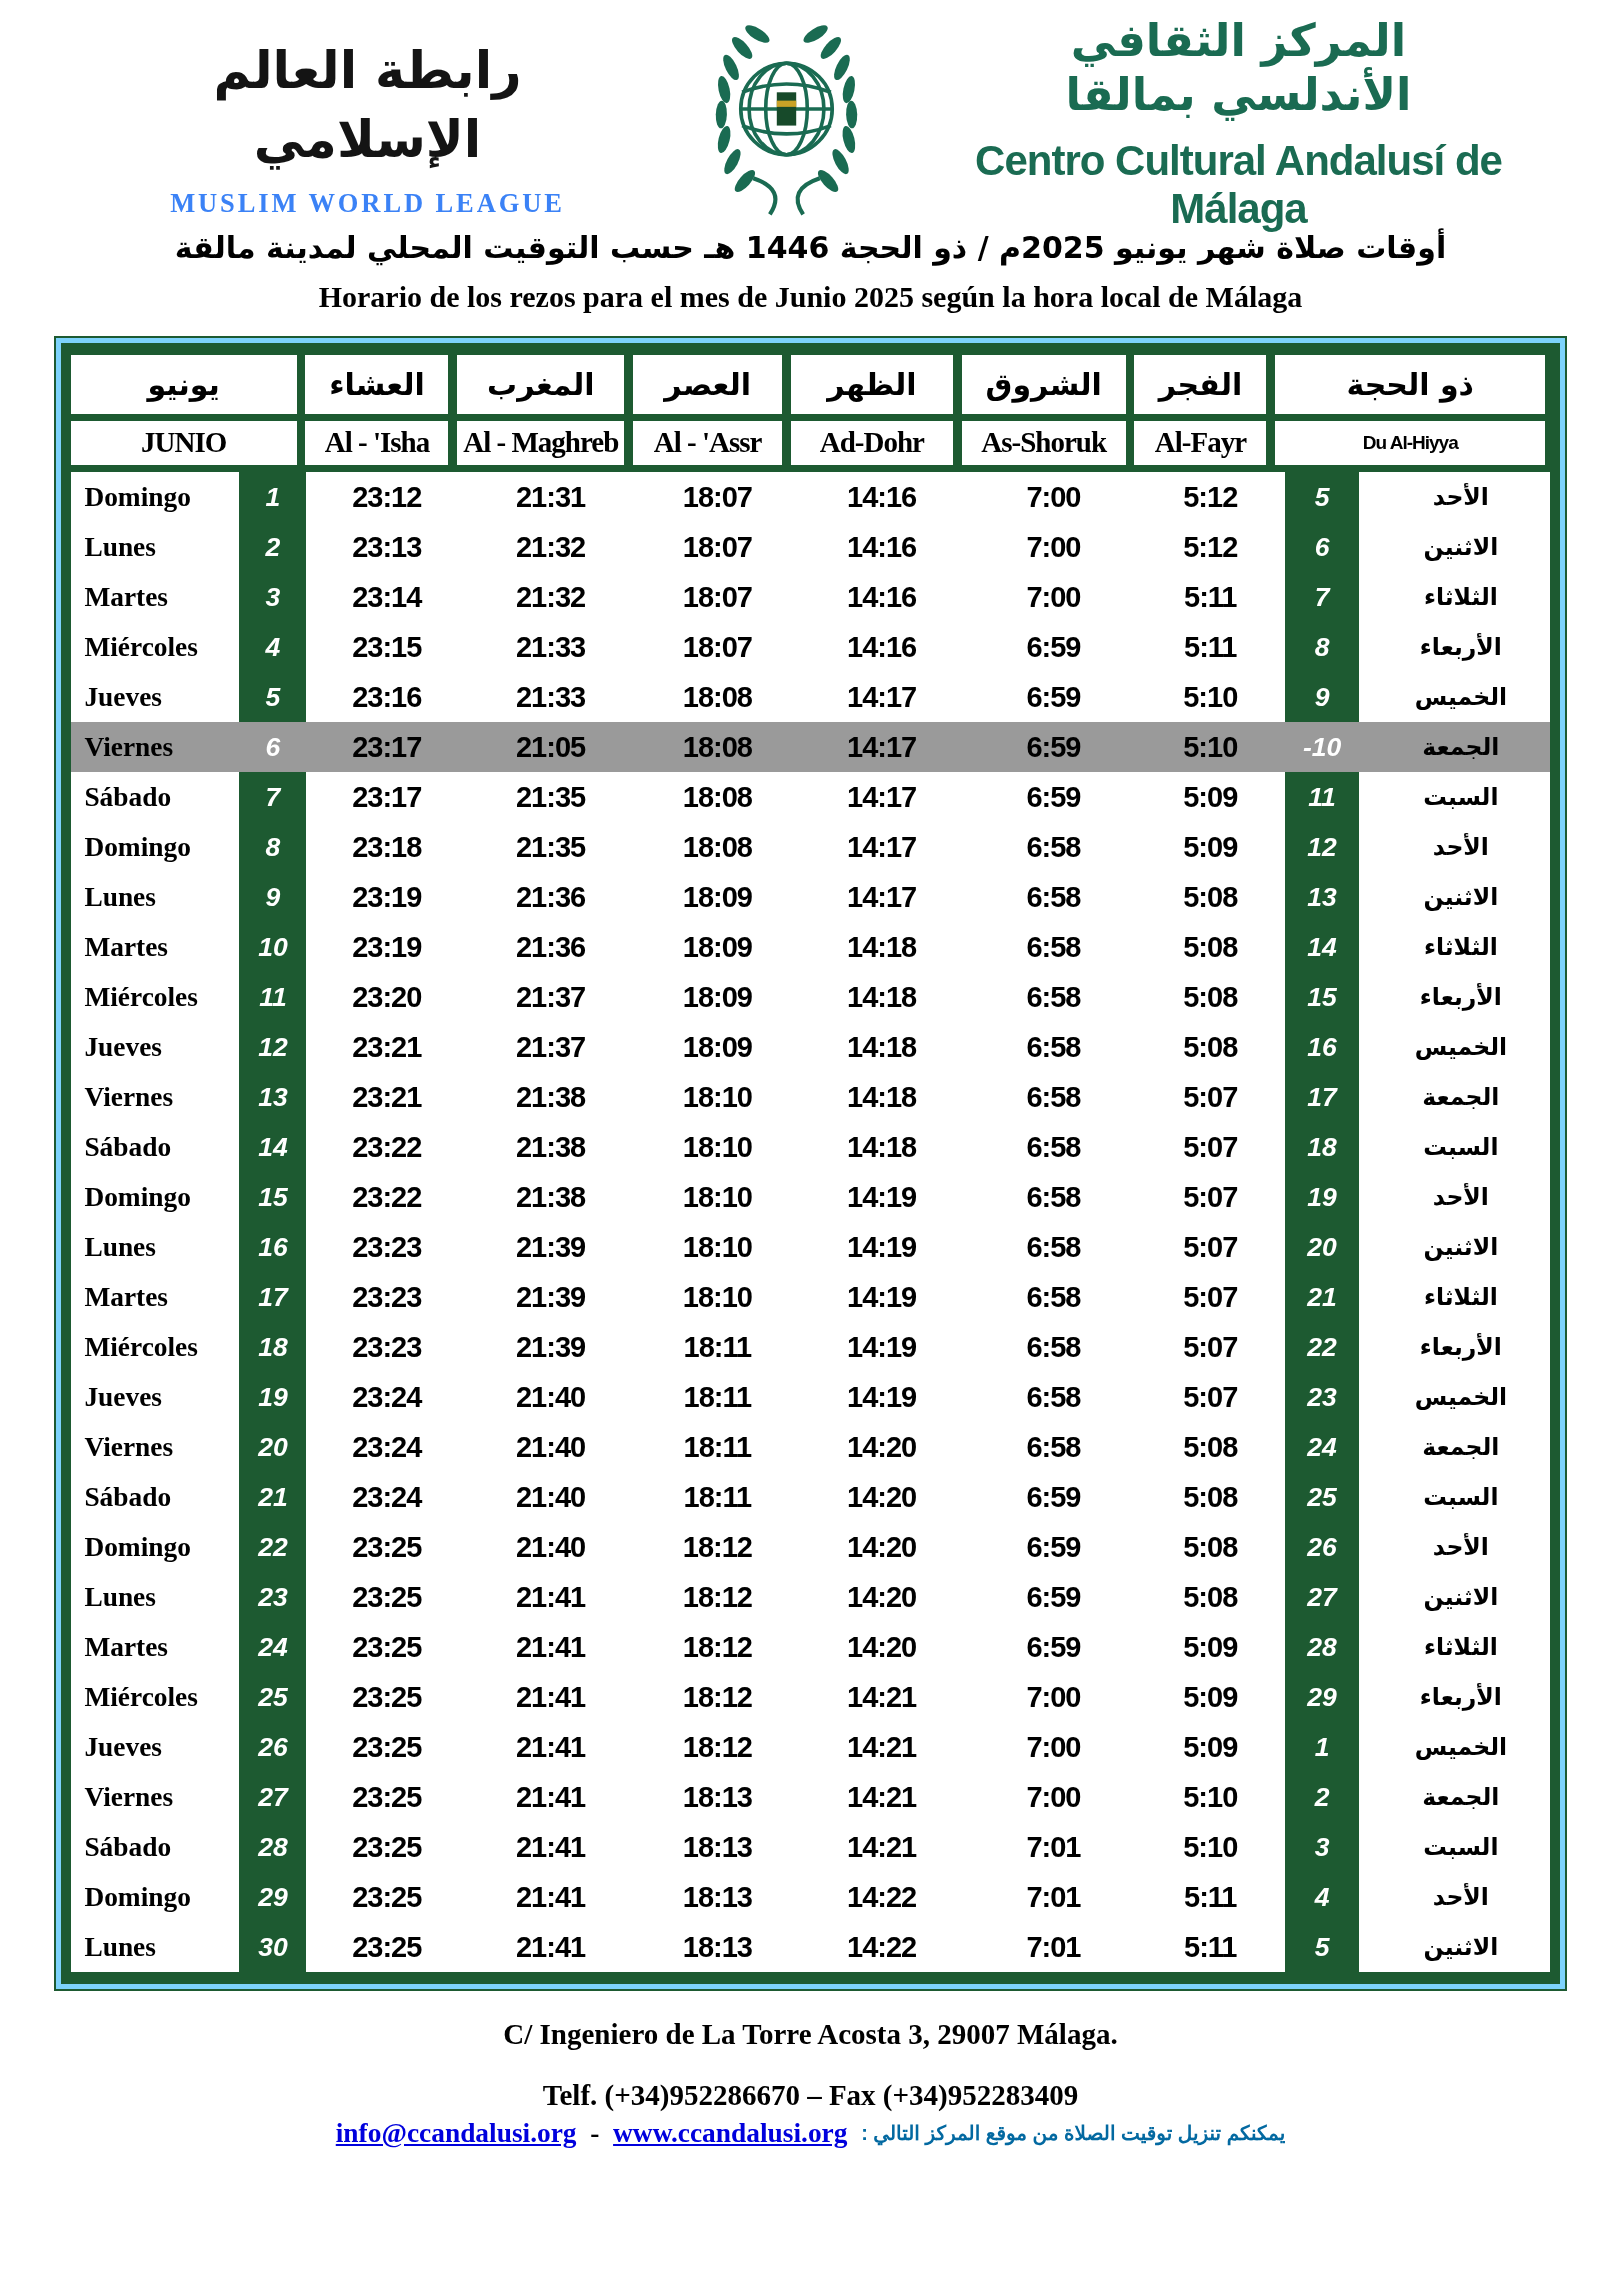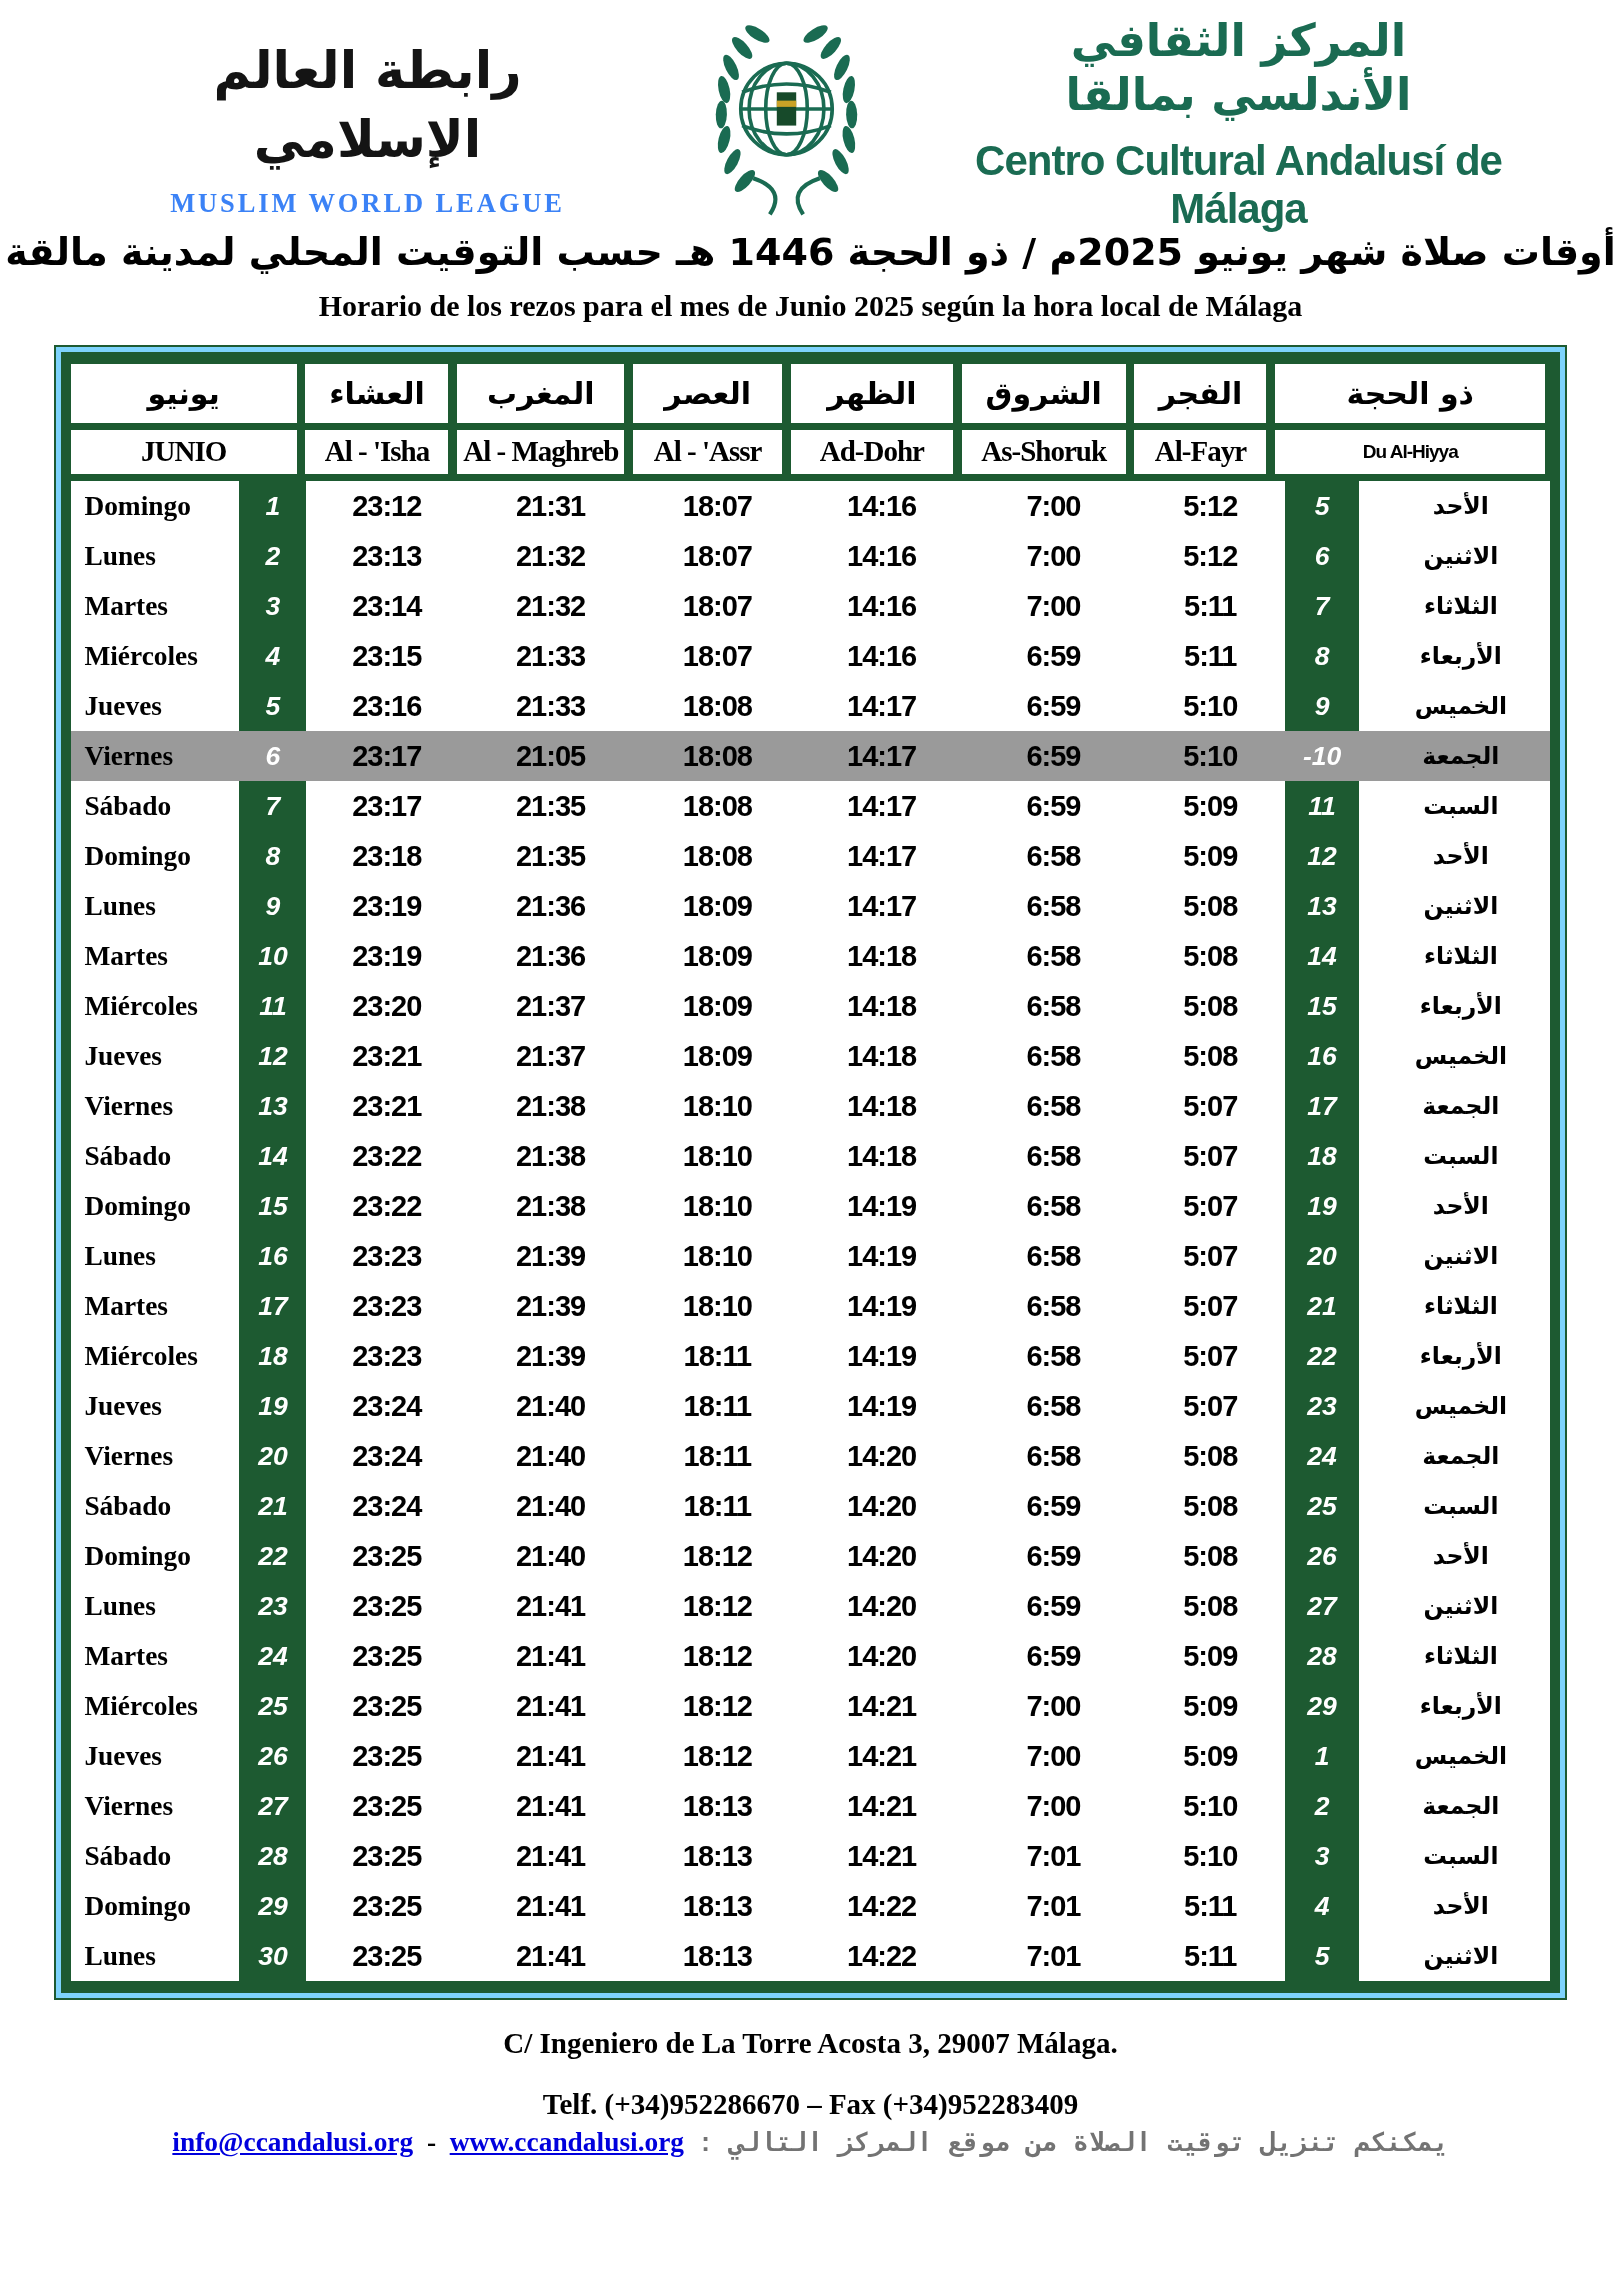--- a/index.html
+++ b/index.html
@@ -33,21 +33,21 @@
   .cca-arabic{
     font-weight:bold;font-size:45px;color:var(--hdr-green);
     font-family:"DejaVu Sans",sans-serif;line-height:1.2;
   }
   .cca-spanish{
     margin-top:15px;font-family:"Liberation Sans",sans-serif;font-weight:bold;
     font-size:42px;color:var(--hdr-green);letter-spacing:-1px;
   }
   
   .title-ar{
-    text-align:center;margin-top:15.7px;font-weight:bold;font-size:38px;
+    text-align:center;margin-top:15.7px;font-weight:bold;font-size:30px;
     font-family:"DejaVu Sans",sans-serif;
   }
   .title-es{
     text-align:center;margin-top:15.7px;font-weight:bold;font-size:30px;
     font-family:"Liberation Serif",serif;
   }
   
   .table-outer{
     margin:21.6px auto 0 auto;width:1513px;
     border:2.9px solid var(--green);padding:4.9px;background:#7dd3fc;
@@ -89,21 +89,21 @@
   
   .footer{text-align:center;margin-top:27.4px;}
   .f-address{font-weight:bold;font-size:29px;font-family:"Liberation Serif",serif;}
   .f-phone{font-weight:bold;font-size:29px;font-family:"Liberation Serif",serif;margin-top:27.4px;}
   .f-links{
     margin-top:5.9px;font-weight:bold;font-size:27.4px;
     display:flex;justify-content:center;align-items:center;gap:13.7px;
   }
   .f-links a{color:var(--blue);text-decoration:underline;font-family:"Liberation Serif",serif;cursor:pointer;}
   .f-links .dash{color:#000;}
-  .f-note{font-family:Liberation Mono, monospace;font-weight:bold;font-size:26px;color:#737373;}
+  .f-note{font-family:Liberation Sans, sans-serif;font-weight:bold;font-size:20px;color:#0369a1;}
 </style>
 </head>
 <body>
 
 <div>
 
   <header class="brand-row">
     <div class="mwl-block">
       <div class="mwl-callig" dir="rtl">رابطة العالم الإسلامي</div>
       <div class="mwl-english">MUSLIM WORLD LEAGUE</div>

